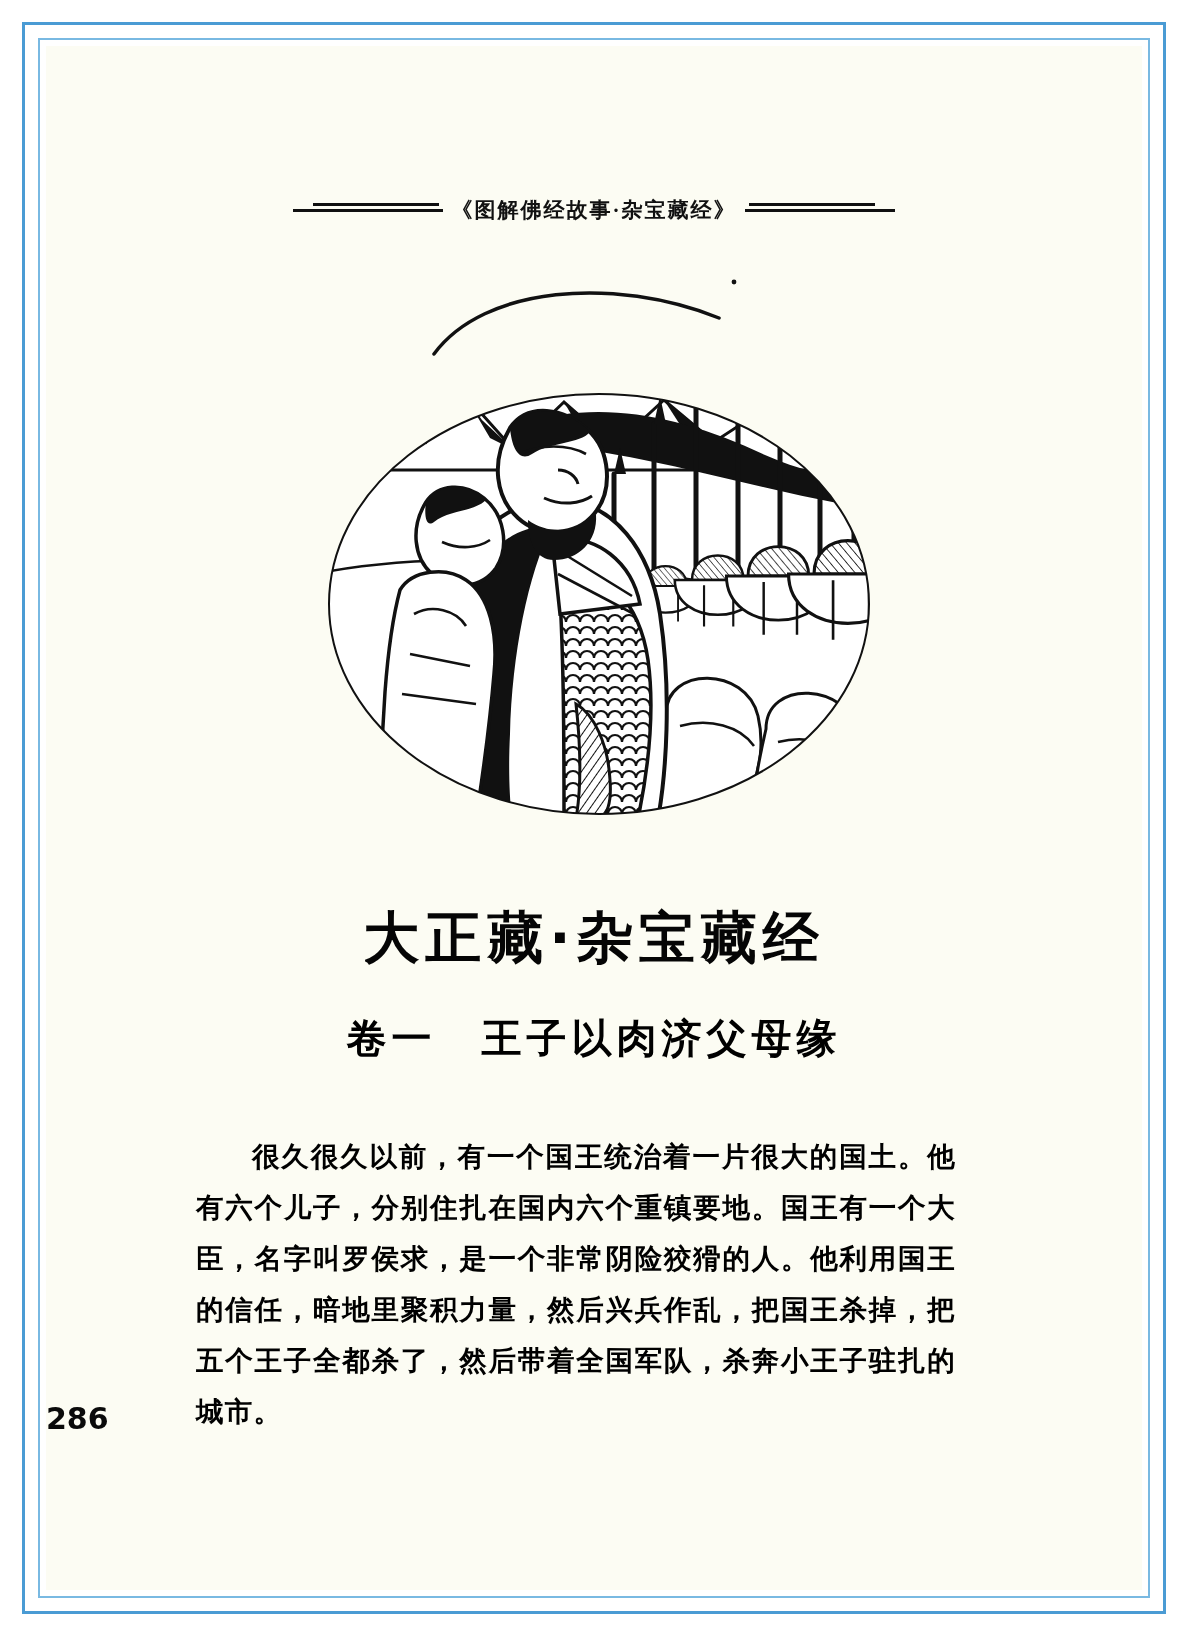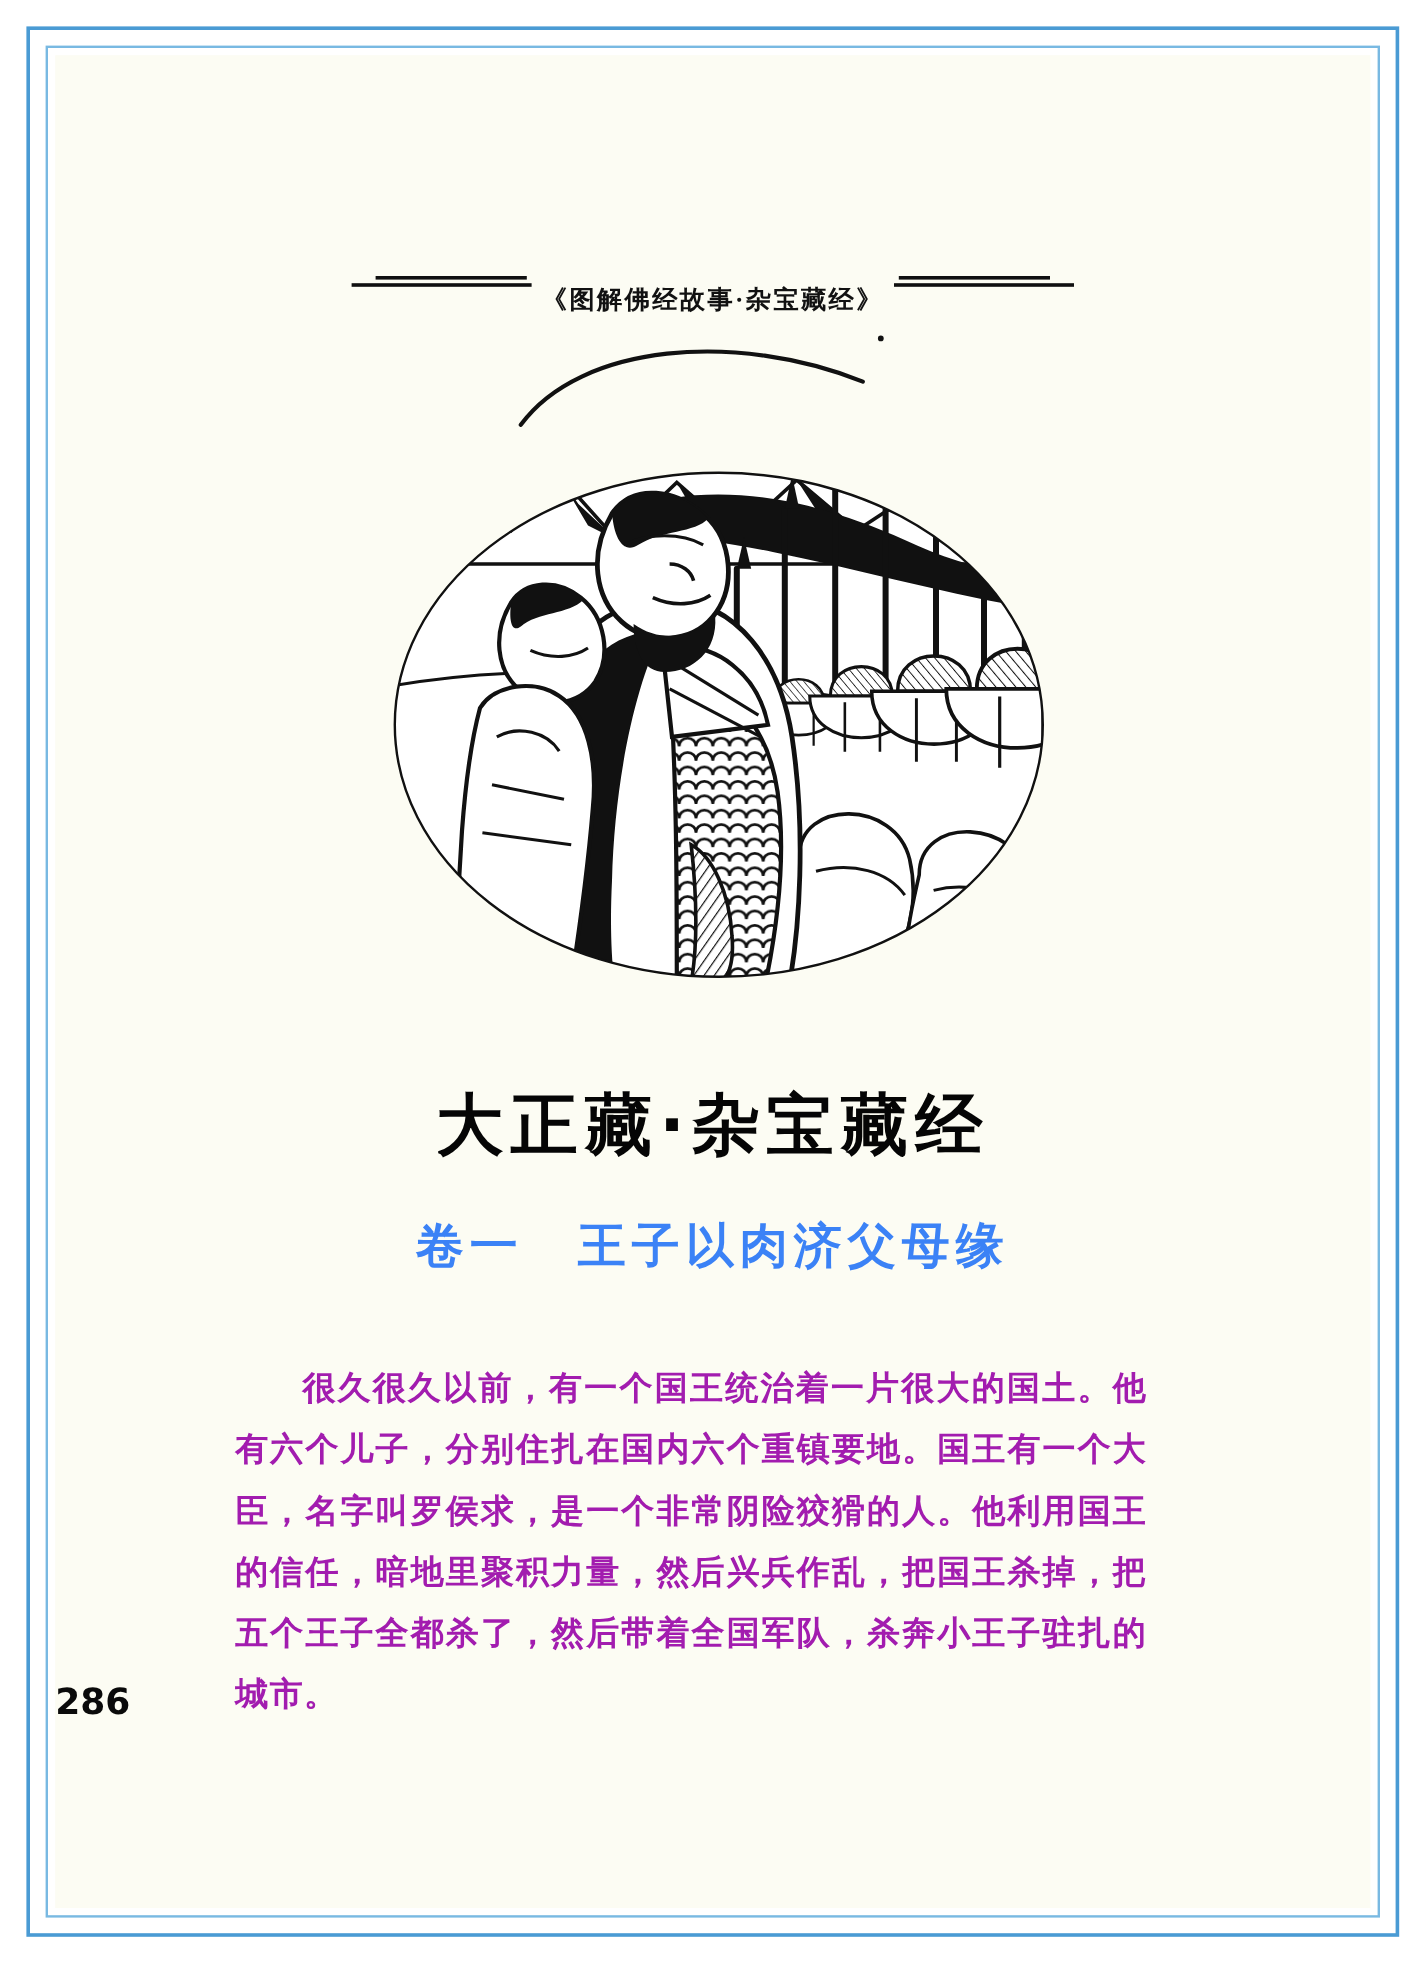--- a/index.html
+++ b/index.html
@@ -53,23 +53,23 @@
     overflow: hidden;
   }
 
   
   .running-head {
     position: absolute;
     top: 150px;
     left: 0;
     right: 0;
     display: flex;
+    align-items: center;
     justify-content: center;
     gap: 8px;
-    margin-top: 40px;
   }
   .rule-dash {
     width: 150px;
     height: 0;
     border-top: 3px solid #101010;
     position: relative;
   }
   .rule-dash::before {
     content: "";
     position: absolute;
@@ -123,34 +123,34 @@
   .sub-title {
     position: absolute;
     top: 965px;
     left: 0;
     right: 0;
     text-align: center;
     font-family: "Liberation Serif", serif;
     font-weight: 700;
     font-size: 40px;
     letter-spacing: 5px;
-    color: #3b82f6;
+    color: #000000;
   }
 
   
   .body-text {
     position: absolute;
     top: 1085px;
     left: 150px;
     width: 760px;
     font-family: "Liberation Serif", serif;
     font-size: 27.5px;
     line-height: 51px;
     letter-spacing: 1.2px;
-    color: #a21caf;
+    color: #000000;
     text-align: justify;
     text-indent: 56px;
     font-weight: 700;
   }
 
   
   .folio {
     position: absolute;
     top: 1355px;
     left: 0;

